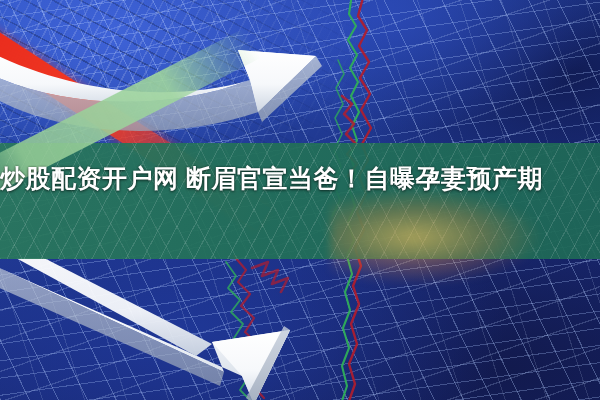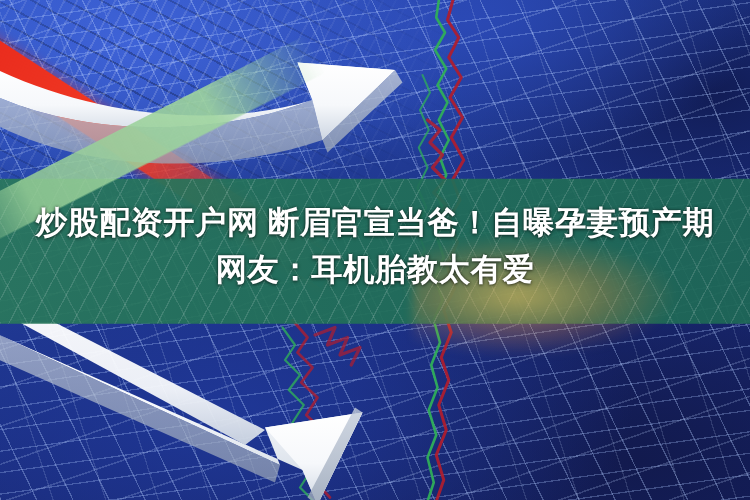--- a/index.html
+++ b/index.html
@@ -111,21 +111,21 @@
     width: 210px; height: 96px;
     background: radial-gradient(ellipse at 40% 50%, rgba(255,196,90,0.60) 0%, rgba(255,150,60,0.28) 40%, rgba(255,140,60,0) 72%);
     filter: blur(4px);
   }
 
   
   .headline {
     position: absolute;
     left: 0; right: 0;
     top: 159px;
-    text-align: center;
+    text-align: left;
     color: #ffffff;
     font-weight: 700;
     font-size: 25px;
     line-height: 38px;
     letter-spacing: .5px;
     text-shadow: 0 1px 3px rgba(0,0,0,.55), 0 0 2px rgba(0,0,0,.45);
     white-space: nowrap;
   }
   .headline .ln { display: block; }
 </style>
@@ -196,16 +196,15 @@
   </svg>
 
   <div class="green-band">
     <div class="band-grid"></div>
     <div class="band-diag"></div>
     <div class="band-glow"></div>
   </div>
 
   <div class="headline">
     <span class="ln">炒股配资开户网 断眉官宣当爸！自曝孕妻预产期</span>
-    <span class="ln">网友：耳机胎教太有爱</span>
   </div>
 
 </div>
 
 </body></html>

